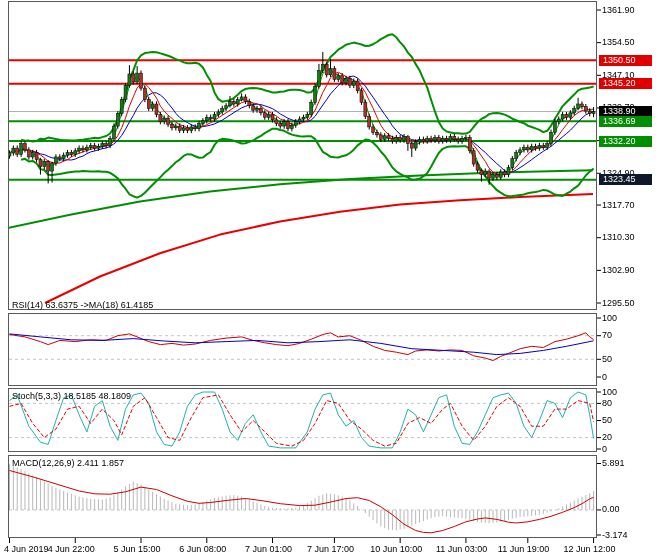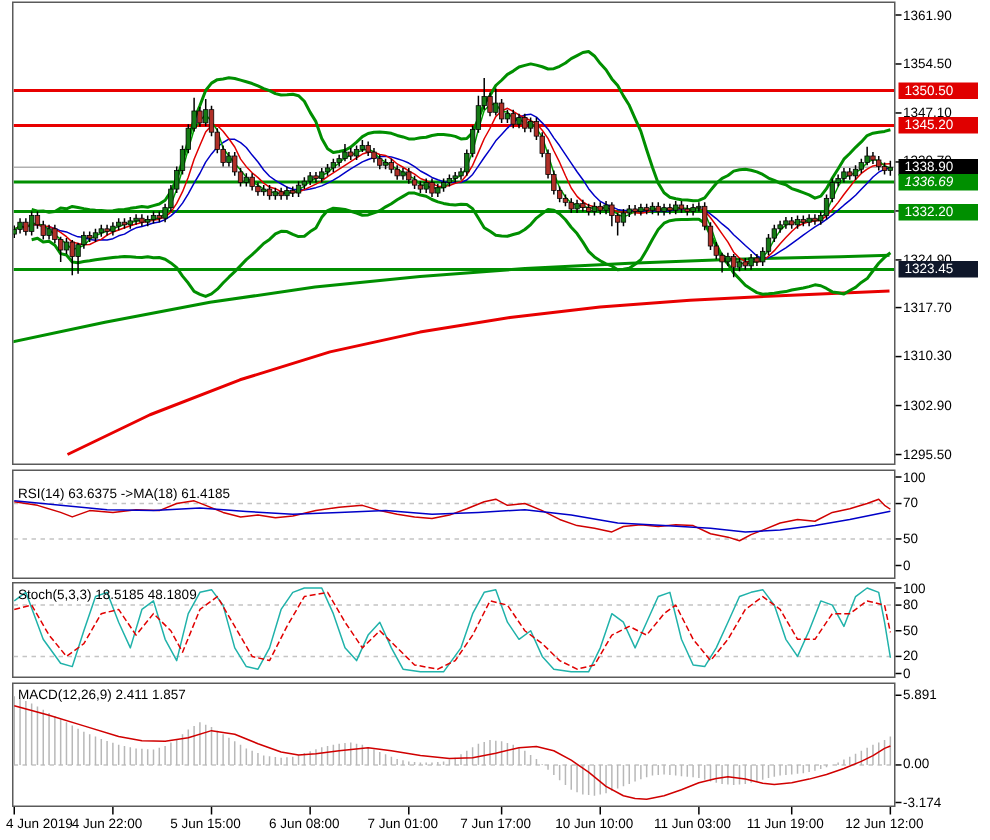--- a/index.html
+++ b/index.html
@@ -8,21 +8,21 @@
   .panel{position:absolute;left:8px;width:589px;border:1px solid #5a5a5a;background:#fff;box-sizing:border-box;}
   #panel-main{top:1px;height:309px;}
   #panel-rsi{top:313px;height:73px;}
   #panel-stoch{top:388px;height:64px;}
   #panel-macd{top:455px;height:83px;}
   svg#chart{position:absolute;left:0;top:0;}
   .chart-title{position:absolute;left:11px;top:3px;z-index:6;font-size:9px;white-space:nowrap;}
   .chart-title .tri{font-size:8px;margin-right:4px;}
   .chart-title b{font-weight:normal;margin-right:7px;}
   .ind-label{position:absolute;left:12px;z-index:6;font-size:9px;white-space:nowrap;}
-  #lbl-rsi{top:324px;}
+  #lbl-rsi{top:300px;}
   #lbl-stoch{top:391px;}
   #lbl-macd{top:458px;}
   .yaxis{position:absolute;left:599px;top:0;width:61px;height:560px;z-index:5;}
   .ytick{position:absolute;left:3px;font-size:9px;white-space:nowrap;}
   .badge{position:absolute;left:0px;width:53px;height:11px;line-height:11px;color:#fff;
          padding-left:4px;font-size:9px;box-sizing:border-box;}
   .xaxis{position:absolute;left:0;top:544px;width:630px;height:16px;z-index:5;}
   .xtick{position:absolute;font-size:9px;white-space:nowrap;}
 </style>
 </head>
@@ -597,21 +597,21 @@
       <div class="ytick" style="top: 397.9px;">80</div>
       <div class="ytick" style="top: 415px;">50</div>
       <div class="ytick" style="top: 432.1px;">20</div>
       <div class="ytick" style="top: 443.5px;">0</div>
       <div class="ytick" style="top: 458px;">5.891</div>
       <div class="ytick" style="top: 504.465px;">0.00</div>
       <div class="ytick" style="top: 529.5px;">-3.174</div>
       <div class="badge" style="top: 54.8082px; background: rgb(224, 0, 0);">1350.50</div>
       <div class="badge" style="top: 78.1971px; background: rgb(224, 0, 0);">1345.20</div>
       <div class="badge" style="top: 105.999px; background: rgb(0, 0, 0);">1338.90</div>
-      <div class="badge" style="top: 115.752px; background: rgb(0, 143, 0); font-style: italic;">1336.69</div>
+      <div class="badge" style="top: 115.752px; background: rgb(0, 143, 0);">1336.69</div>
       <div class="badge" style="top: 135.566px; background: rgb(0, 143, 0);">1332.20</div>
       <div class="badge" style="top: 174.18px; background: #0f172a;">1323.45</div>
     </div>
   <div class="xaxis" id="xaxis">
       <div class="xtick" style="left: 4px;">4 Jun 2019</div>
       <div class="xtick" style="left: 47.756px;">4 Jun 22:00</div>
       <div class="xtick" style="left: 113.512px;">5 Jun 15:00</div>
       <div class="xtick" style="left: 179.268px;">6 Jun 08:00</div>
       <div class="xtick" style="left: 245.024px;">7 Jun 01:00</div>
       <div class="xtick" style="left: 306.912px;">7 Jun 17:00</div>

